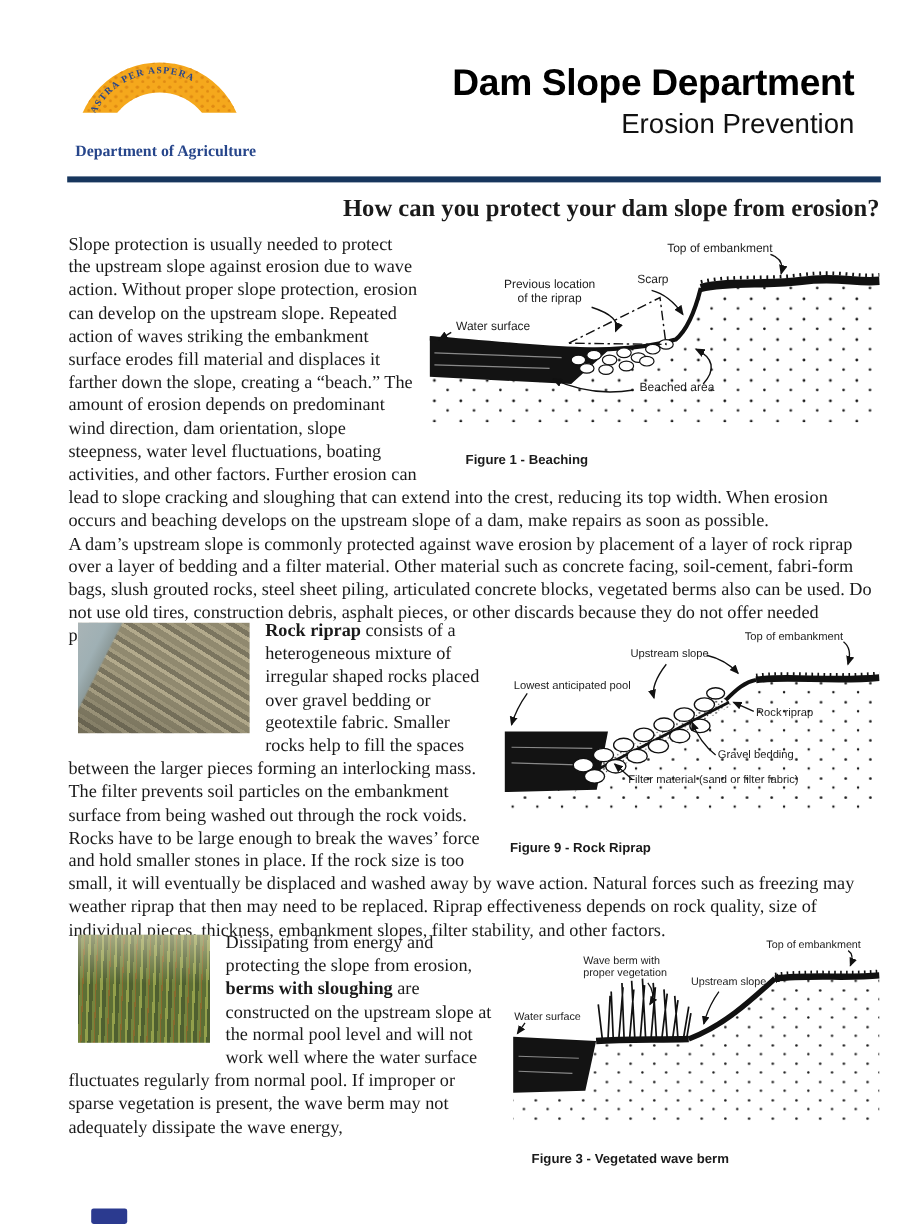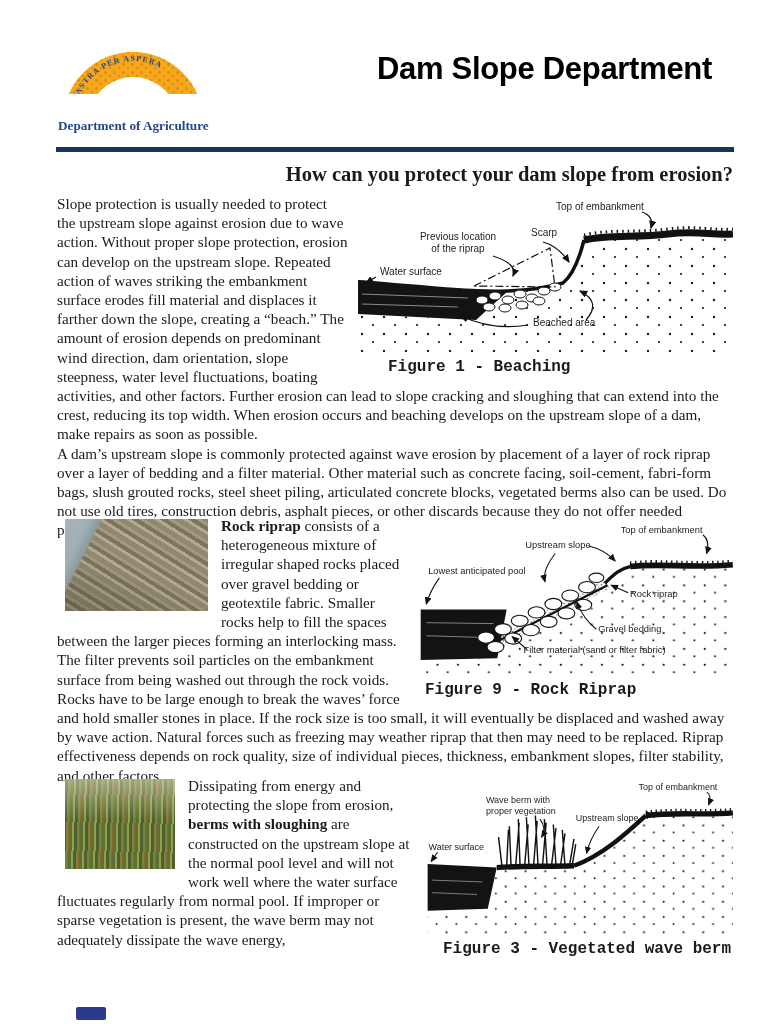--- a/index.html
+++ b/index.html
@@ -3,37 +3,37 @@
 <meta charset="utf-8">
 <style>
   html,body{margin:0;padding:0;background:#ffffff;}
   .page{position:relative;width:768px;height:1024px;background:#fff;margin:0 auto;
         font-family:"Liberation Serif",serif;color:#1a1a1a;overflow:hidden;}
   
   .logo{position:absolute;left:58px;top:46px;width:150px;height:96px;}
   .logo .arc{position:absolute;left:0;top:0;}
   .brand{position:absolute;left:8px;top:16px;width:150px;font-size:39px;letter-spacing:-1px;
          color:#27468b;line-height:1;}
-  .dept{position:absolute;left:0;top:72px;width:160px;font-size:13.2px;
+  .dept{position:absolute;left:0;top:72px;width:160px;text-align:center;font-size:13.2px;
         font-weight:700;color:#27468b;}
   .titles{position:absolute;right:56px;top:52px;text-align:right;font-family:"Liberation Sans",sans-serif;}
   .doc-title{font-size:31px;font-weight:800;letter-spacing:-0.3px;color:#000;line-height:1.1;}
   .doc-subtitle{font-size:23px;font-weight:400;color:#111;margin-top:4px;}
   .rule{position:absolute;left:56px;top:147px;width:678px;height:5px;background:#17365d;}
   .heading{position:absolute;left:57px;top:163px;width:676px;text-align:right;
            font-size:20.5px;font-weight:700;}
   
   .sec{position:absolute;left:57px;width:676px;font-size:15.2px;line-height:19.2px;}
   .sec p{margin:0;}
   .p2{margin-top:14px;}
   .fig{float:right;}
   .fig1{width:375px;margin:0 0 6px 10px;}
   .fig2{width:320px;margin:2px 0 4px 10px;}
   .fig3{width:310px;margin:0 0 4px 10px;}
-  .figcap{font-weight:700;font-size:16px;margin-top:2px;font-family:Liberation Mono, monospace;}
+  .figcap{font-weight:700;font-size:11px;margin-top:18px;font-family:Liberation Sans, sans-serif;}
   .figcap.c1{margin-left:30px;}
   .figcap.c2{margin-left:12px;}
   .figcap.c3{margin-left:20px;}
   .photo{float:left;}
   .photo-riprap{width:143px;height:92px;margin:3px 13px 8px 8px;
     background:
       linear-gradient(117deg,#a9b4b6 0%,#9fb0b4 13%,#8d9b9b 19%,rgba(141,155,155,0) 20%),
       linear-gradient(200deg,rgba(60,58,46,0) 55%,rgba(60,58,46,0.35) 100%),
       repeating-linear-gradient(32deg,#90896f 0 5px,#b3aa8c 5px 8px,#7b755f 8px 12px,#a29a7e 12px 15px);}
   .photo-veg{width:110px;height:90px;margin:3px 13px 6px 8px;
@@ -63,20 +63,21 @@
       <path d="M5,76 A70,70 0 0 1 145,76 L120,76 A45,45 0 0 0 30,76 Z" fill="url(#ldots)"></path>
       <text font-family="Liberation Serif,serif" font-size="8" letter-spacing="1.1" fill="#27468b" font-weight="bold">
         <textPath href="#mpath" startOffset="5%">AD ASTRA PER ASPERA</textPath>
       </text>
     </svg>
     <div class="dept">Department of Agriculture</div>
   </div>
 
   <div class="titles">
     <div class="doc-title">Dam Slope Department</div>
+    <div class="doc-subtitle">Erosion Prevention</div>
   </div>
   <div class="rule"></div>
 
   <div class="heading">How can you protect your dam slope from erosion?</div>
 
   <div class="sec" style="top:194px;">
     <div class="fig fig1">
       <svg width="375" height="158" viewBox="0 0 375 158">
         <defs>
           <marker id="m1" markerWidth="8" markerHeight="8" refX="6" refY="3" orient="auto">

